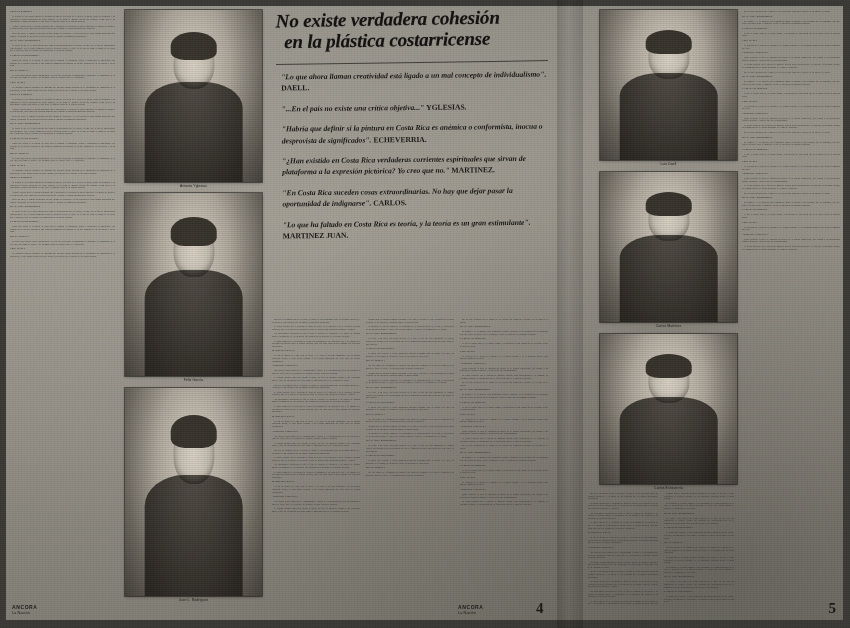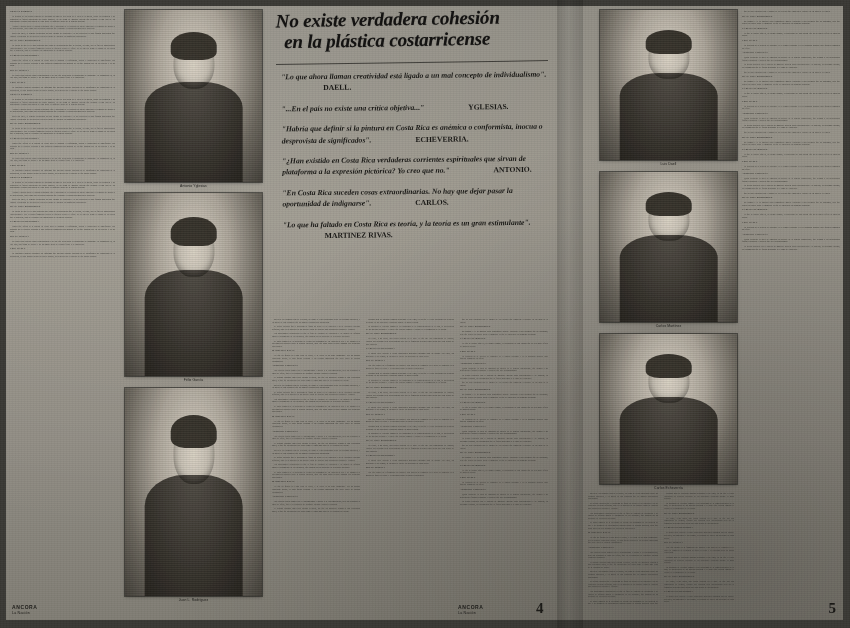--- a/index.html
+++ b/index.html
@@ -78,21 +78,21 @@
     position:absolute;left:282px;top:70px;width:268px;
     transform:rotate(-.6deg);
   }
   .quote{
     font-style:italic;font-weight:bold;
     color:#1b1a17;
     font-size:7.6px;line-height:11.4px;
     margin:0 0 9px 0;
     text-align:left;
   }
-  .quote .who{font-style:normal;margin-left:42px;}
+  .quote .who{font-style:normal;}
 
   
   .photo{
     position:absolute;
     background:#9c978d;
     box-shadow:0 0 0 1px rgba(25,25,22,.55), 0 1px 3px rgba(0,0,0,.35);
     overflow:hidden;
   }
   .photo .inner{
     position:absolute;inset:0;
@@ -213,29 +213,29 @@
     <p class="quote">
       <span>"...En el país no existe una crítica objetiva..."</span>
       <span class="who">YGLESIAS.</span>
     </p>
     <p class="quote">
       <span>"Habría que definir si la pintura en Costa Rica es anémica o conformista, inocua o desprovista de significados".</span>
       <span class="who">ECHEVERRIA.</span>
     </p>
     <p class="quote">
       <span>"¿Han existido en Costa Rica verdaderas corrientes espirituales que sirvan de plataforma a la expresión pictórica? Yo creo que no."</span>
-      <span class="who">ANTONIO.</span>
+      <span class="who">MARTINEZ.</span>
     </p>
     <p class="quote">
       <span>"En Costa Rica suceden cosas extraordinarias. No hay que dejar pasar la oportunidad de indignarse".</span>
       <span class="who">CARLOS.</span>
     </p>
     <p class="quote">
       <span>"Lo que ha faltado en Costa Rica es teoría, y la teoría es un gran estimulante".</span>
-      <span class="who">MARTINEZ RIVAS.</span>
+      <span class="who">MARTINEZ JUAN.</span>
     </p>
   </div>
 
   <div class="photo" style="left:125px;top:10px;width:137px;height:172px;">
     <div class="inner">
       <div class="fig"></div>
       <div class="head"></div>
       <div class="hair"></div>
     </div>
     <div class="grain"></div>

